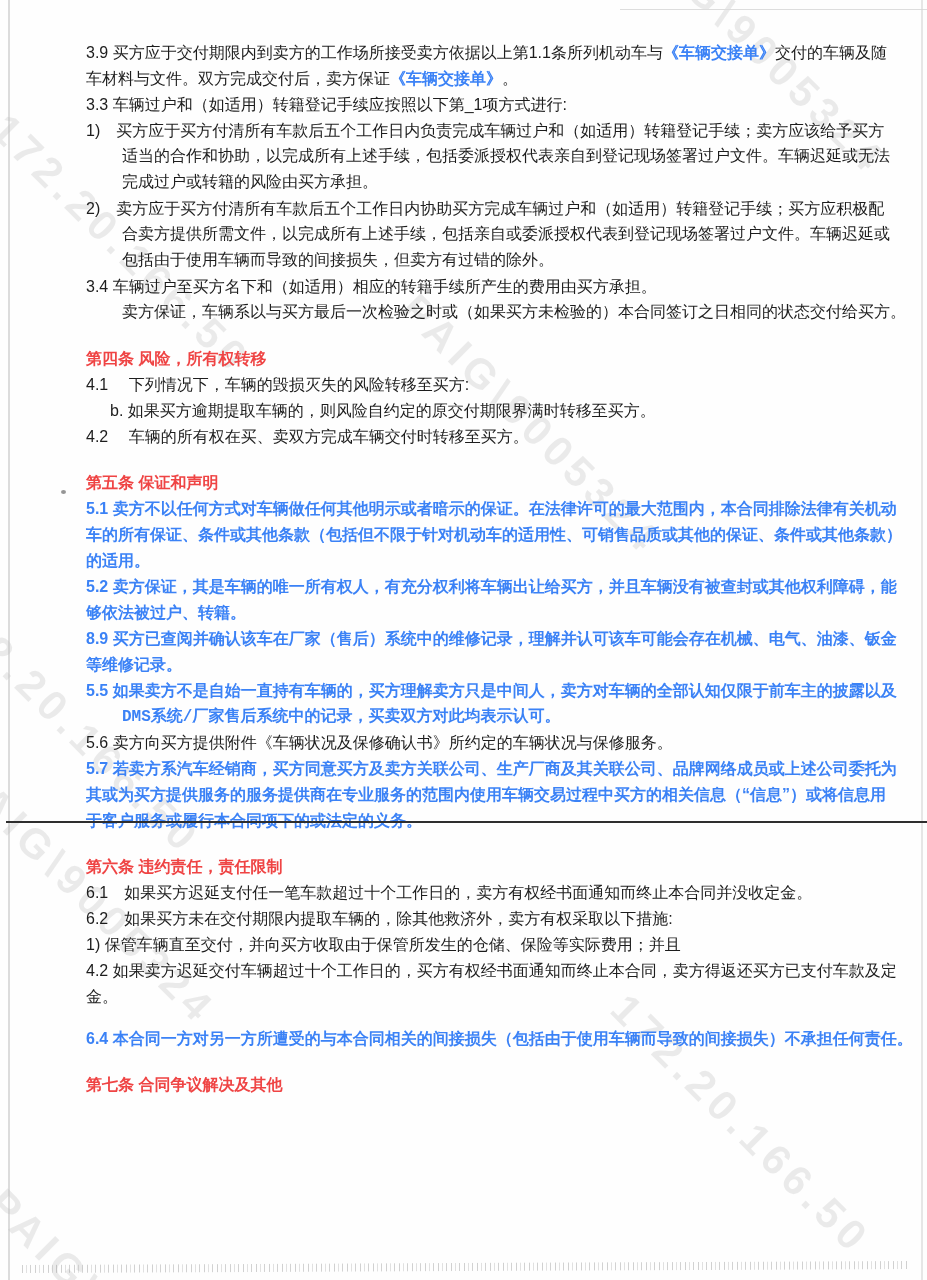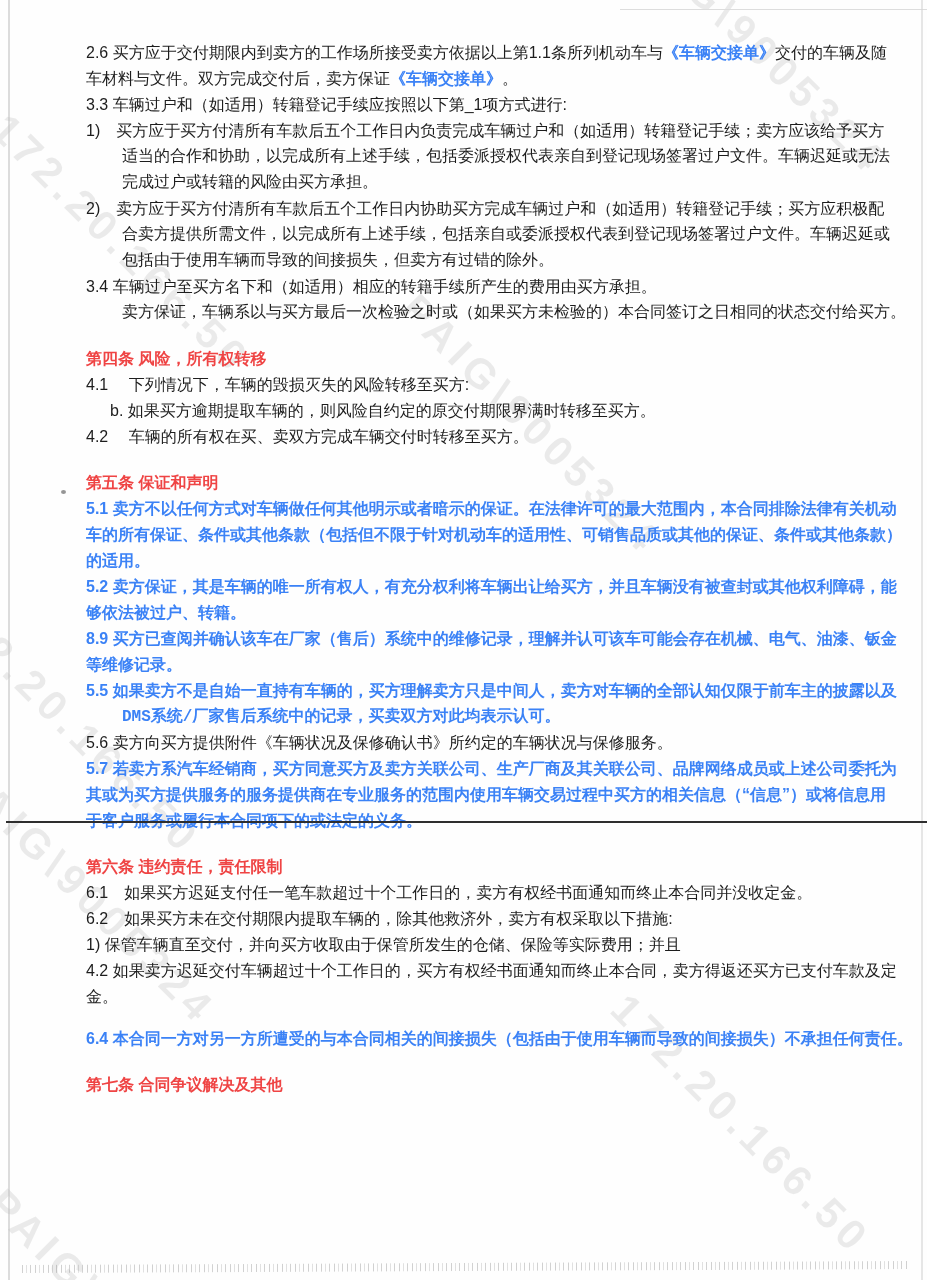--- a/index.html
+++ b/index.html
@@ -39,21 +39,21 @@
       <div class="watermark" style="left: -35px; top: 585px;">172.20.166.50</div>
       <div class="watermark" style="left: -20px; top: 755px;">PAIG\9005324</div>
       <div class="watermark" style="left: 12px; top: 1180px;">PAIG\9005324</div>
       <div class="watermark" style="left: 635px; top: 985px;">172.20.166.50</div>
     </div>
   <div class="edge-top"></div>
   <div class="edge-left"></div>
   <div class="edge-right"></div>
   <div class="dot"></div>
   <div id="content">
-      <div class="line"><span>2.6 买方应于交付期限内到卖方的工作场所接受卖方依据以上第1.1条所列机动车与</span><span class="bseg">《车辆交接单》</span><span>交付的车辆及随</span></div>
+      <div class="line"><span>3.9 买方应于交付期限内到卖方的工作场所接受卖方依据以上第1.1条所列机动车与</span><span class="bseg">《车辆交接单》</span><span>交付的车辆及随</span></div>
       <div class="line"><span>车材料与文件。双方完成交付后，卖方保证</span><span class="bseg">《车辆交接单》</span><span>。</span></div>
       <div class="line"><span>3.3 车辆过户和（如适用）转籍登记手续应按照以下第_1项方式进行:</span></div>
       <div class="line"><span>1)　买方应于买方付清所有车款后五个工作日内负责完成车辆过户和（如适用）转籍登记手续；卖方应该给予买方</span></div>
       <div class="line i1"><span>适当的合作和协助，以完成所有上述手续，包括委派授权代表亲自到登记现场签署过户文件。车辆迟延或无法</span></div>
       <div class="line i1"><span>完成过户或转籍的风险由买方承担。</span></div>
       <div class="line"><span>2)　卖方应于买方付清所有车款后五个工作日内协助买方完成车辆过户和（如适用）转籍登记手续；买方应积极配</span></div>
       <div class="line i1"><span>合卖方提供所需文件，以完成所有上述手续，包括亲自或委派授权代表到登记现场签署过户文件。车辆迟延或</span></div>
       <div class="line i1"><span>包括由于使用车辆而导致的间接损失，但卖方有过错的除外。</span></div>
       <div class="line"><span>3.4 车辆过户至买方名下和（如适用）相应的转籍手续所产生的费用由买方承担。</span></div>
       <div class="line i1"><span>卖方保证，车辆系以与买方最后一次检验之时或（如果买方未检验的）本合同签订之日相同的状态交付给买方。</span></div>

